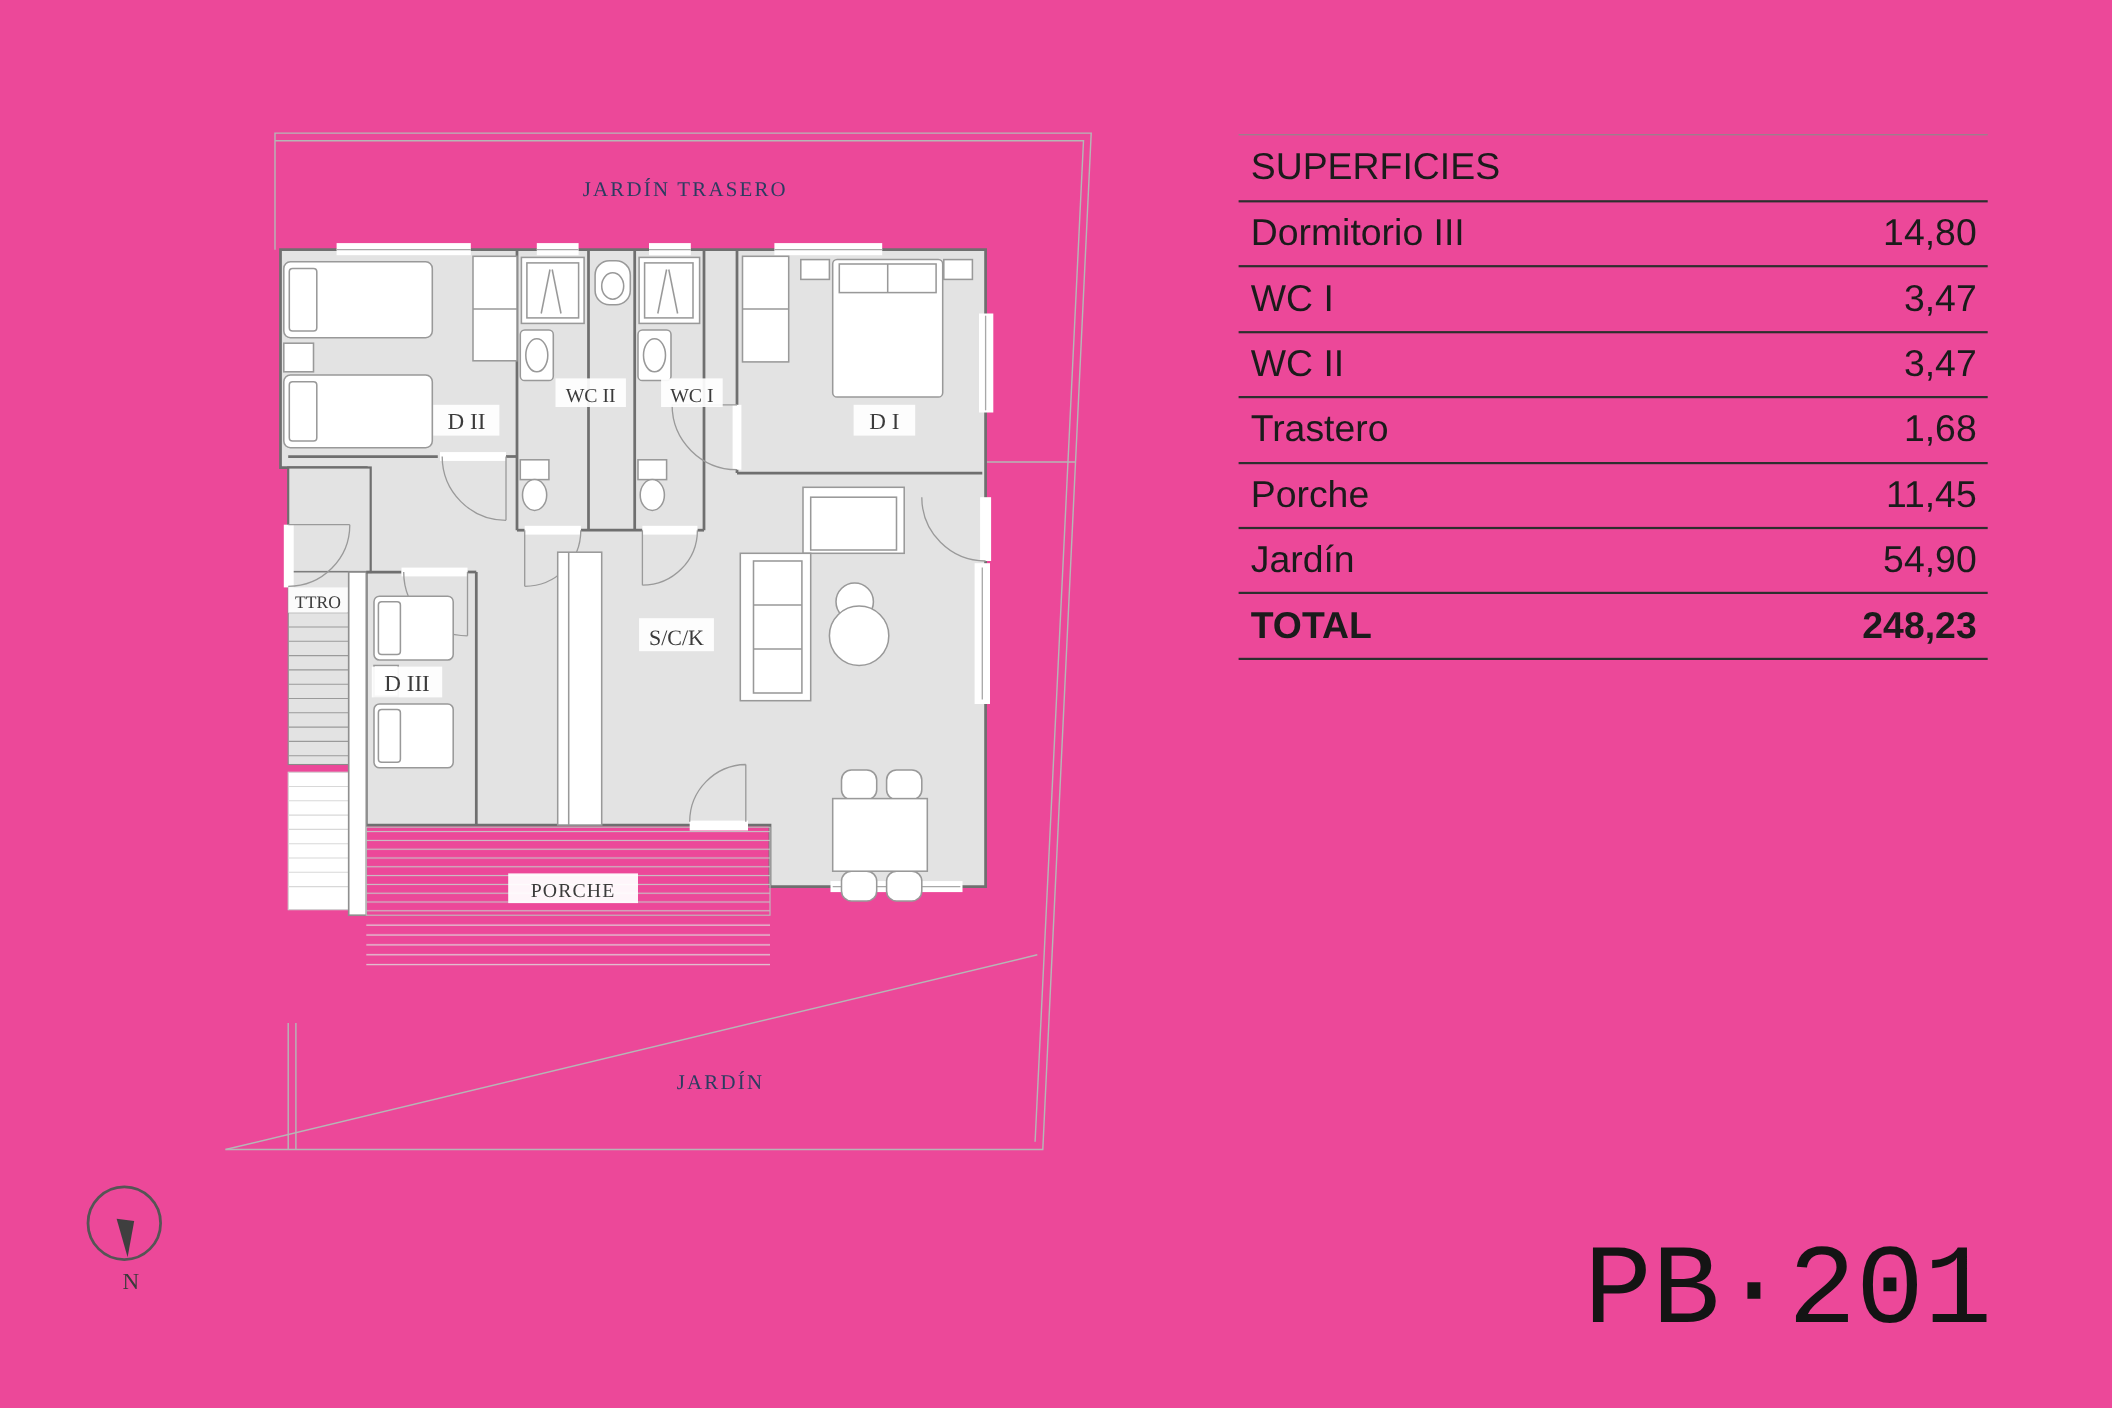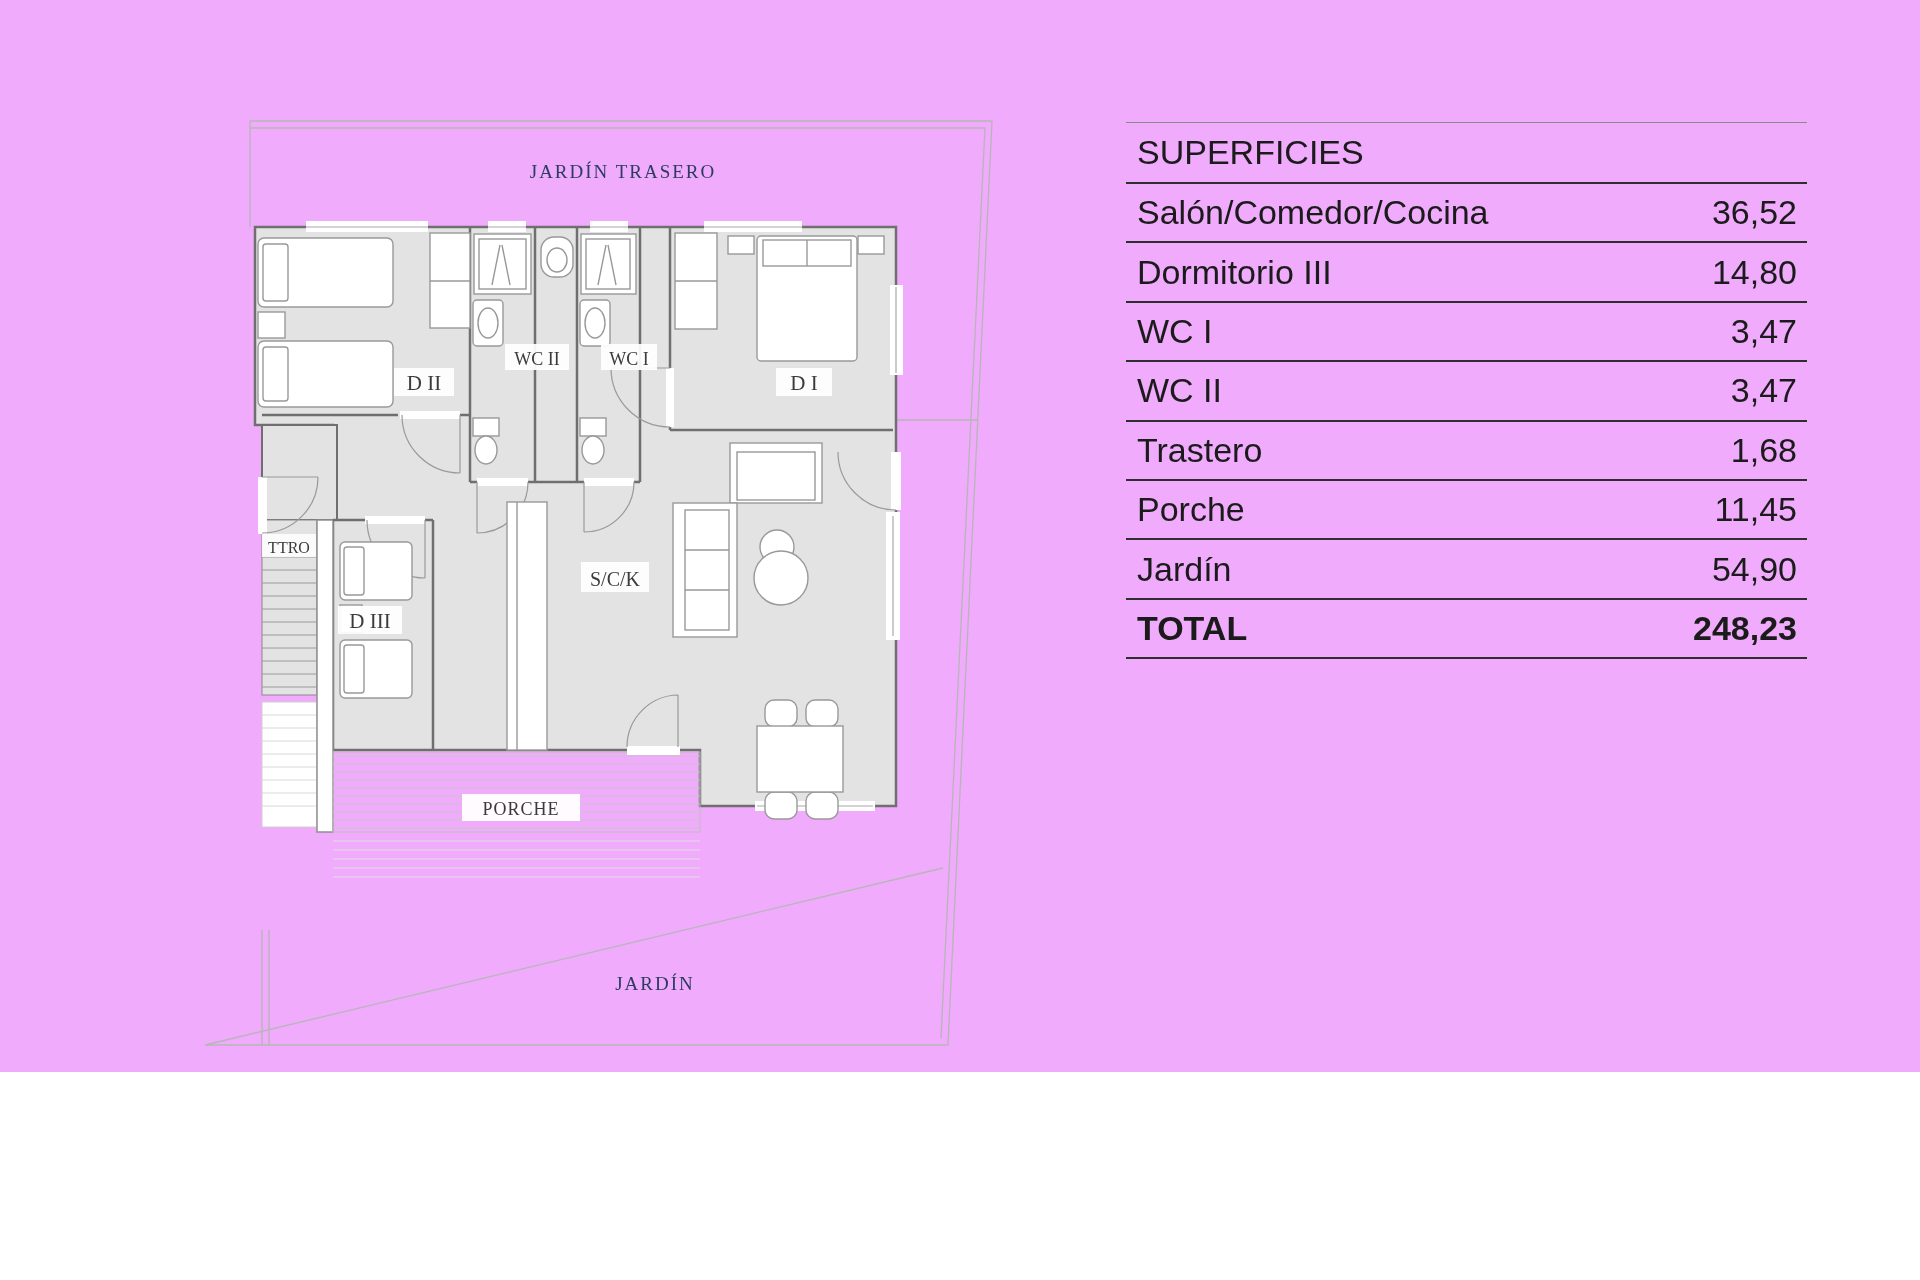--- a/index.html
+++ b/index.html
@@ -1,16 +1,16 @@
 <!DOCTYPE html>
 <html><head>
 <meta charset="utf-8">
 <style>
   html,body{margin:0;padding:0;background:#ffffff;}
-  .stage{position:relative;width:1920px;height:1072px;background:#f0abfc;overflow:hidden;
+  .stage{position:relative;width:1920px;height:1280px;background:#ec4899;overflow:hidden;
          font-family:"Liberation Sans",sans-serif;}
   
   .plan-svg{position:absolute;left:0;top:0;}
   .plan-label{font-family:"Liberation Serif",serif;fill:#3b3b3b;}
   .garden-label{font-family:"Liberation Serif",serif;letter-spacing:2px;}
   
   .surfaces{position:absolute;left:1126px;top:122px;width:681px;
             border-top:1.5px solid #8a8a8a;color:#1b1b1b;}
   .srow{height:59.4px;display:flex;justify-content:space-between;align-items:center;
         border-bottom:2px solid #2e2e2e;font-size:34px;padding:0 10px 0 11px;box-sizing:border-box;}
@@ -295,24 +295,20 @@
       <polygon points="106,1108 122,1110 116,1143" fill="#3f3f3f"></polygon>
       <text class="plan-label" x="119" y="1172" font-size="21" text-anchor="middle" fill="#444444">N</text>
     </g>
   </svg>
 
   <div class="surfaces">
     <div class="srow header">
       <span class="lbl">SUPERFICIES</span>
     </div>
     <div class="srow">
-      <span class="lbl">Salón/Comedor/Cocina</span>
-      <span class="val">36,52</span>
-    </div>
-    <div class="srow">
       <span class="lbl">Dormitorio III</span>
       <span class="val">14,80</span>
     </div>
     <div class="srow">
       <span class="lbl">WC I</span>
       <span class="val">3,47</span>
     </div>
     <div class="srow">
       <span class="lbl">WC II</span>
       <span class="val">3,47</span>

